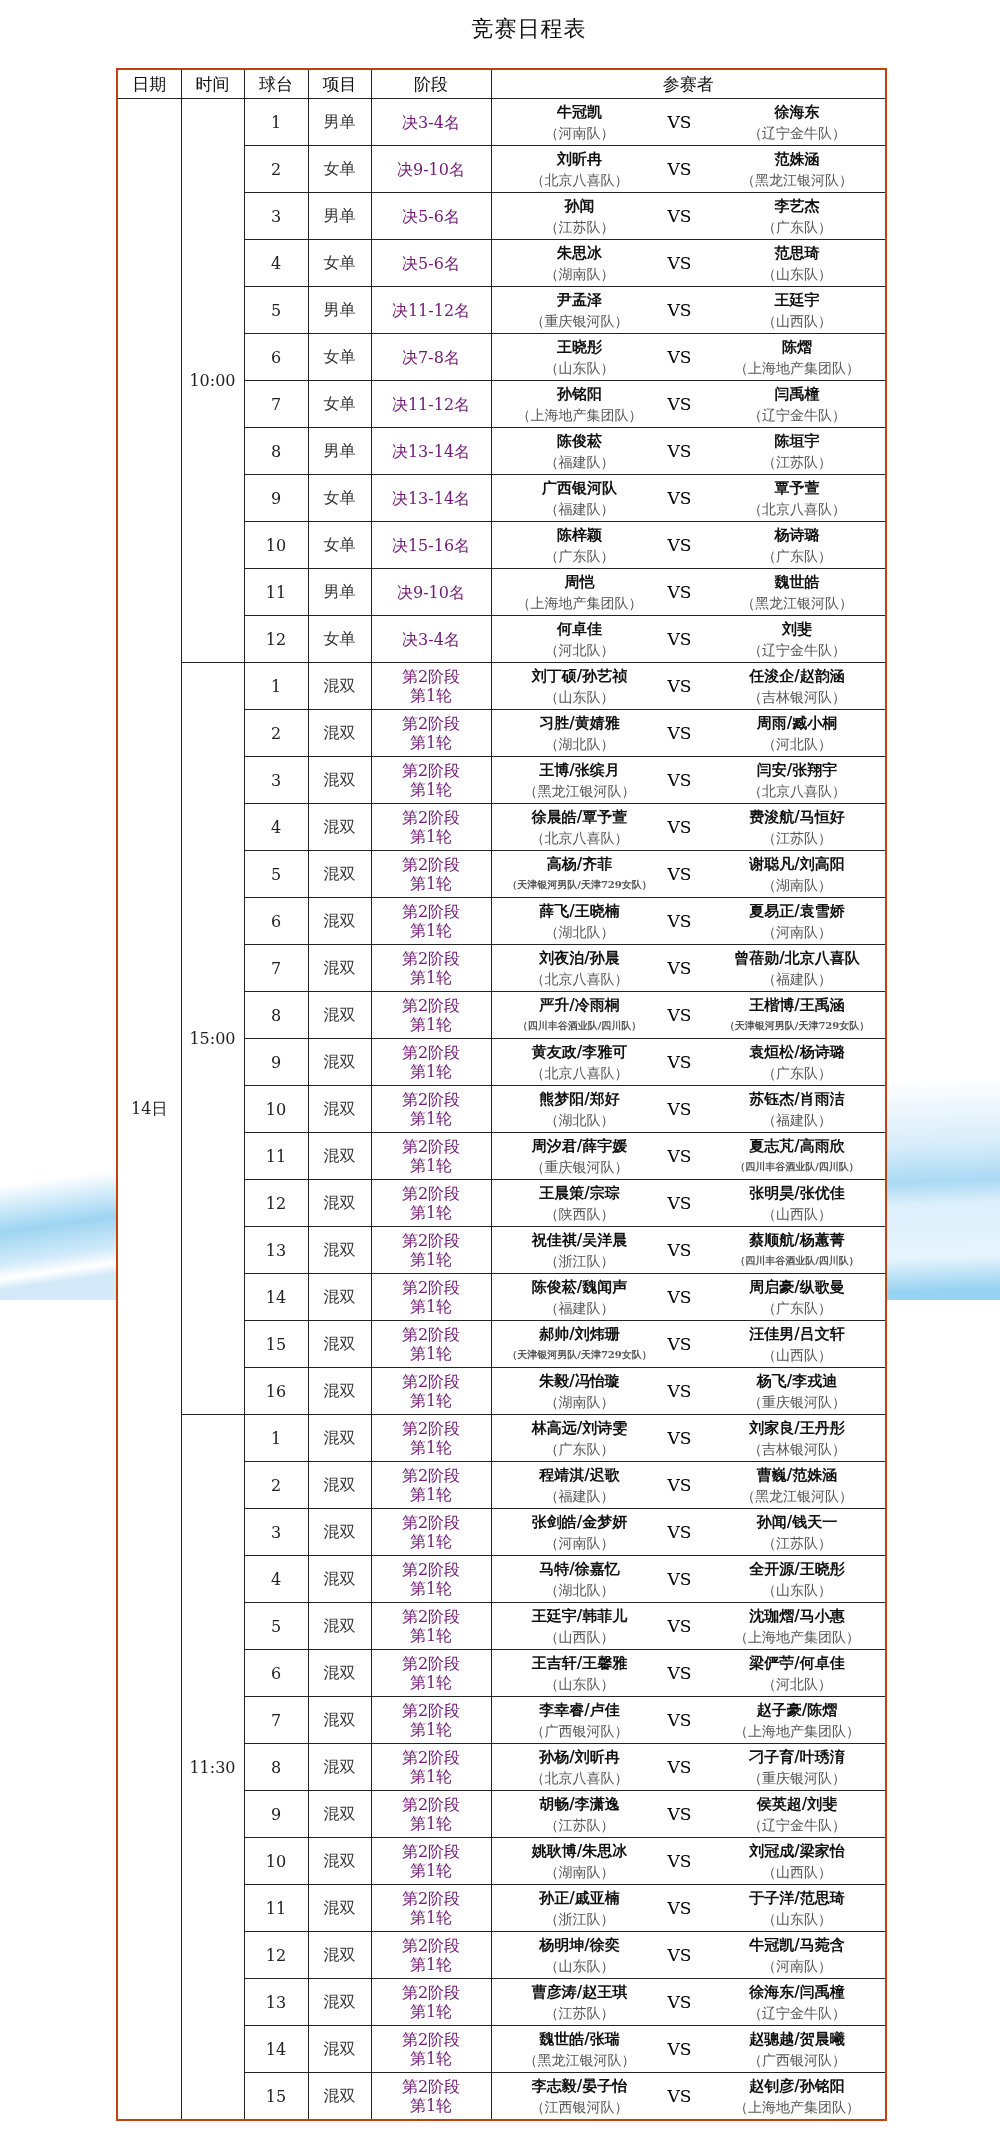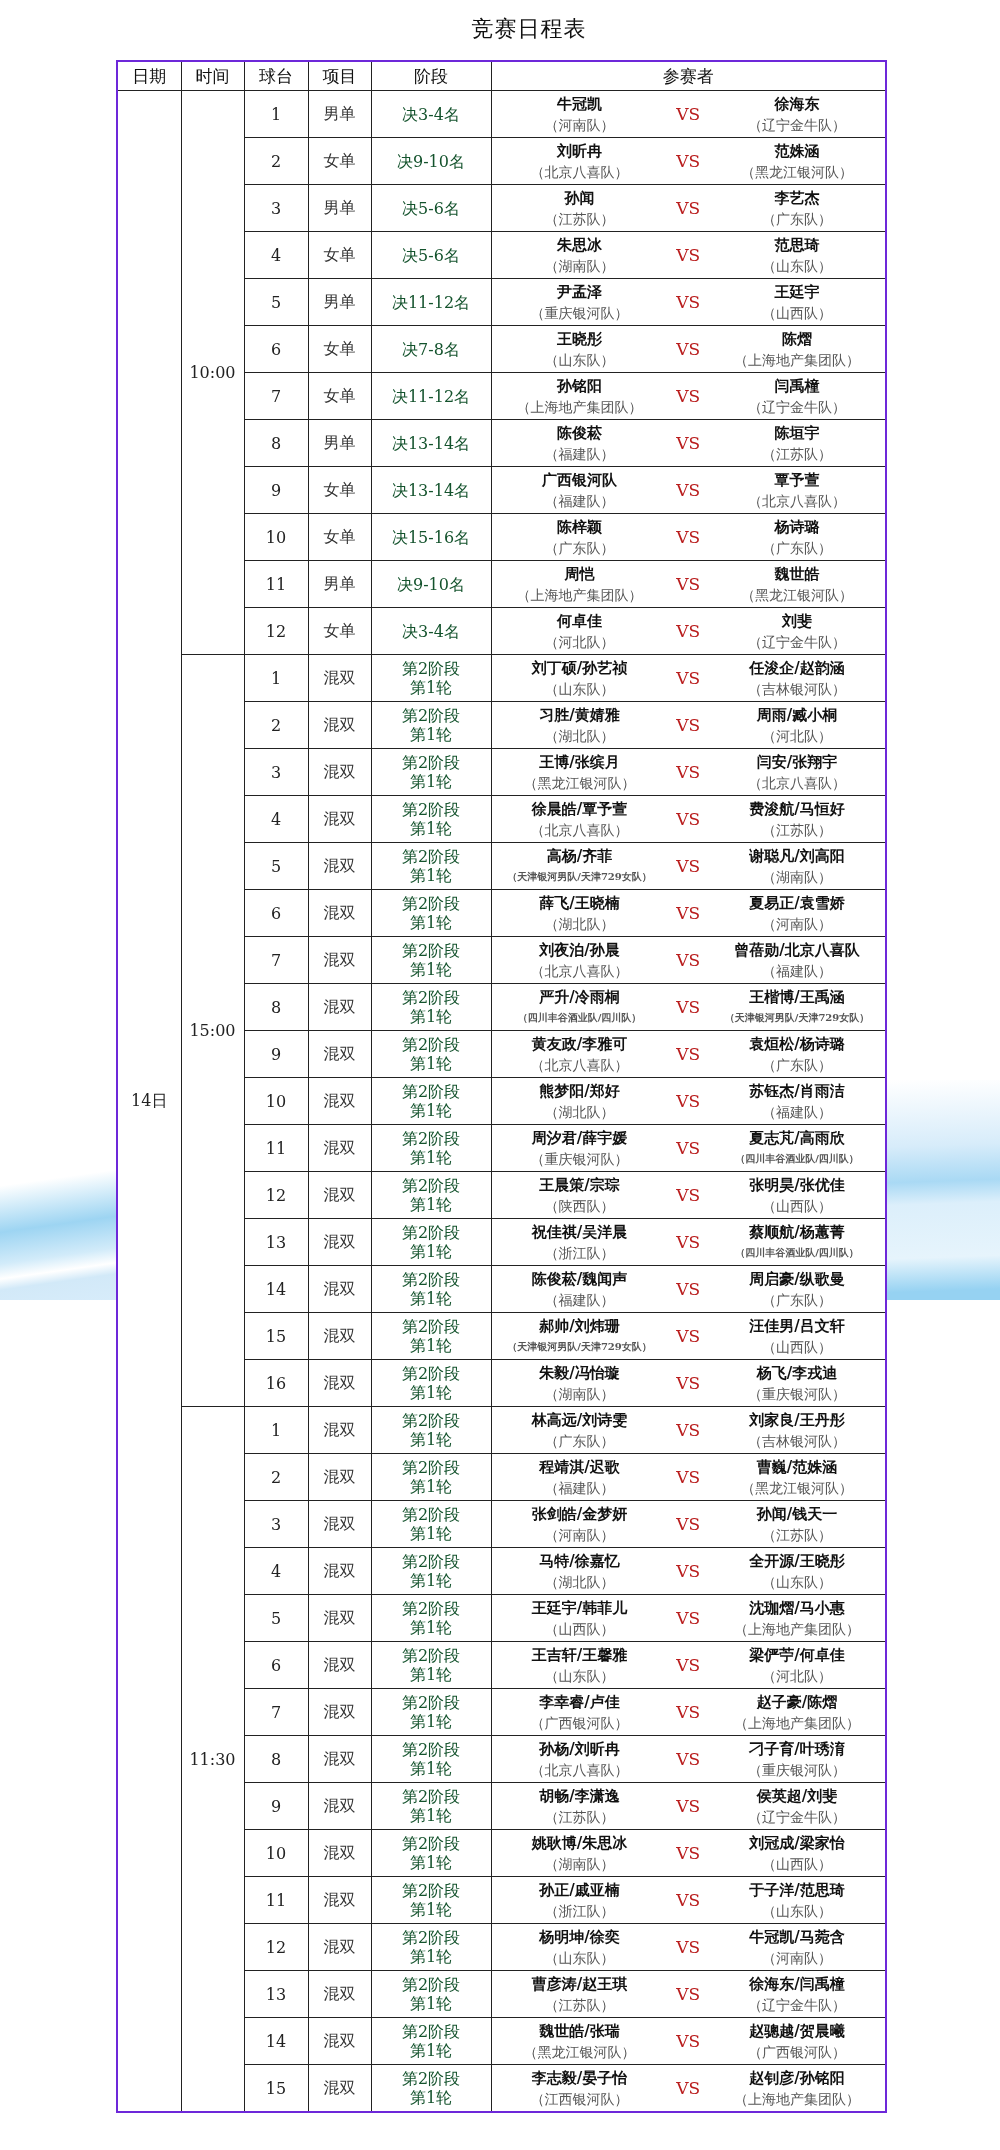--- a/index.html
+++ b/index.html
@@ -20,41 +20,41 @@
     background:
       linear-gradient(178deg, rgba(255,255,255,0) 0%, rgba(230,243,252,0.8) 15%, rgba(215,236,250,1) 30%, rgba(160,213,243,0.9) 46%, rgba(220,239,251,1) 56%, rgba(230,244,252,1) 80%, rgba(150,210,242,1) 95%, rgba(150,210,242,1) 100%);
     z-index: 0;
   }
   .title {
     position: absolute; left: 0; top: 14px; width: 1000px; text-align: center;
     font-family: "DejaVu Sans", "Liberation Sans", sans-serif;
     font-size: 22px; color: #111; letter-spacing: 1px; padding-left: 29px;
   }
   table.schedule {
-    position: absolute; left: 116px; top: 60px; width: 769px;
+    position: absolute; left: 116px; top: 68px; width: 769px;
     border-collapse: collapse; table-layout: fixed; z-index: 1;
     background: transparent;
-    border: 2px solid #6d28d9;
+    border: 2px solid #c2410c;
   }
   table.schedule th, table.schedule td {
     border: 1.5px solid #222; padding: 0; text-align: center; vertical-align: middle;
   }
   table.schedule th {
     height: 28px; font-weight: normal; font-size: 17px;
     font-family: "DejaVu Sans", "Liberation Sans", sans-serif; color: #111;
   }
   table.schedule td { height: 46px; font-size: 16px; }
   td.date, td.time { background: #fff; font-size: 16px; margin-top: 24px; }
   td.table-no { font-size: 16px; }
   td.event { font-size: 16px; color: #333; margin-top: 20px; }
-  td.stage { font-size: 15px; line-height: 19px; color: #14532d; }
+  td.stage { font-size: 15px; line-height: 19px; color: #701a75; }
   td.players { background: #fff; }
   .match { display: flex; align-items: center; height: 46px; }
   .side { width: 176px; display: flex; flex-direction: column; align-items: center; justify-content: center; }
-  .vs { flex: 1; font-size: 17px; color: #b91c1c; text-align: center; }
+  .vs { flex: 1; font-size: 17px; color: #000000; text-align: left; }
   .name {
     font-family: "DejaVu Sans", "Liberation Sans", sans-serif; font-weight: bold;
     font-size: 15px; line-height: 21px; color: #111; white-space: nowrap;
   }
   .team { font-size: 14px; line-height: 20px; color: #555; white-space: nowrap; }
   .team.small { font-size: 10px; color: #555; font-weight: bold; }
   .stage-line { display: block; }
 </style>
 </head>
 <body>

